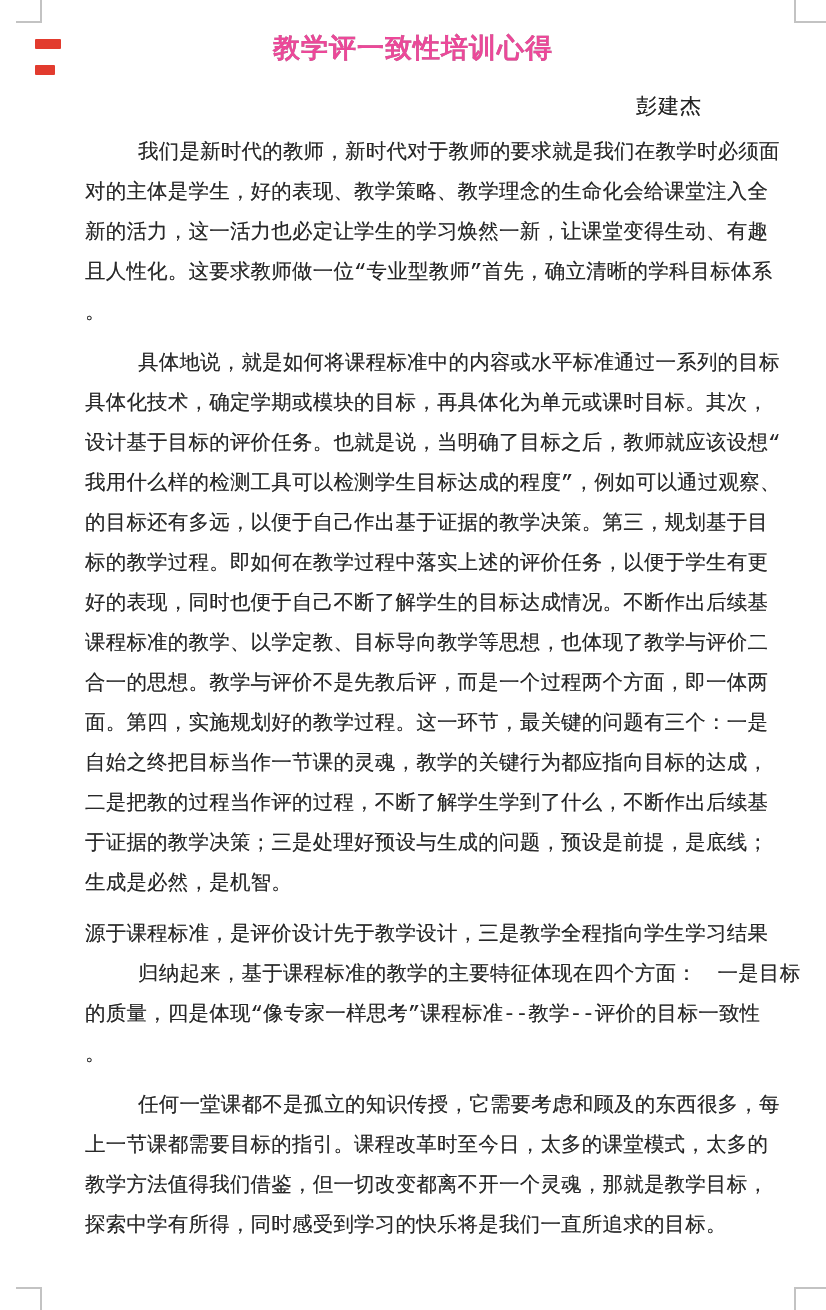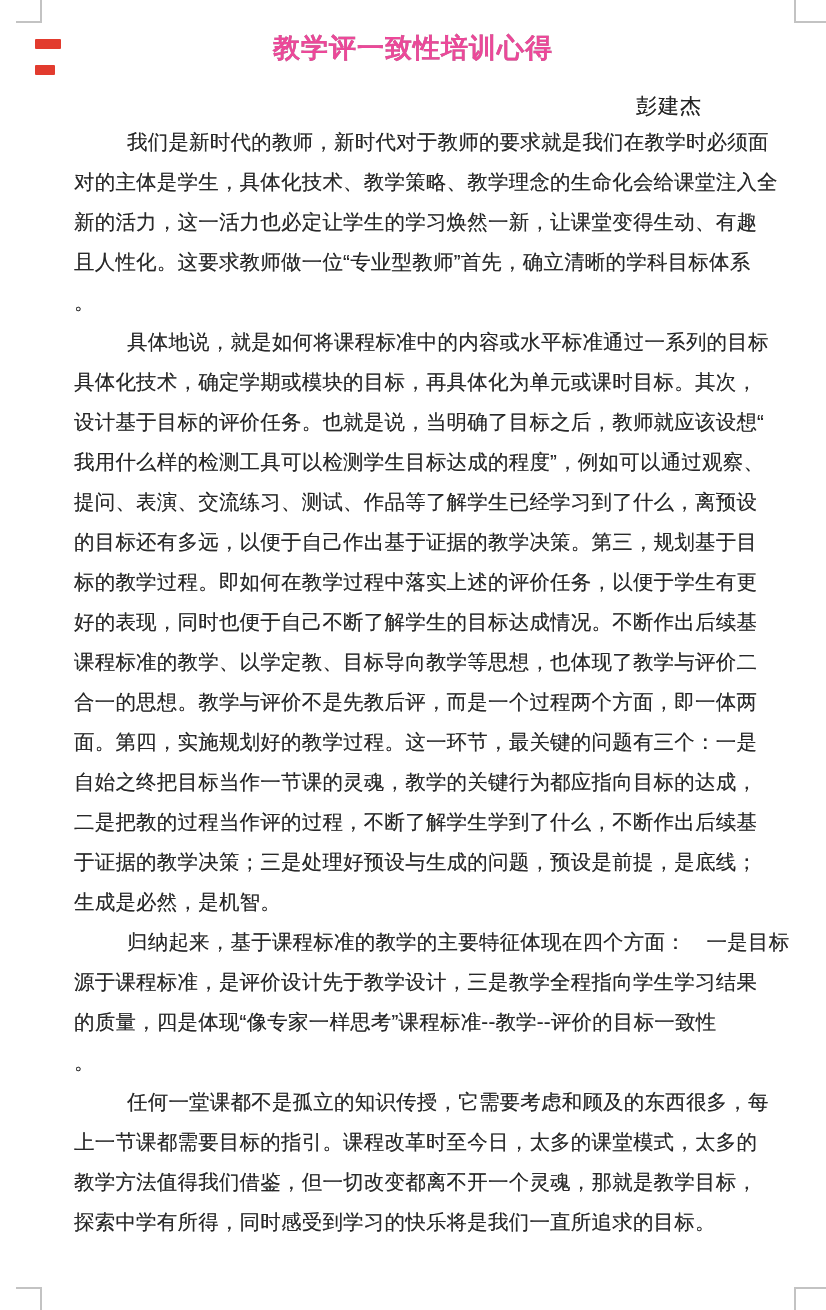--- a/index.html
+++ b/index.html
@@ -33,21 +33,21 @@
     position:absolute;top:92px;right:124px;
     font-size:21px;color:#242424;letter-spacing:1px;
     text-shadow:0 0 0.6px rgba(30,30,30,0.5);
   }
   
   .doc-body{
     position:absolute;top:122px;left:74px;width:690px;
     font-size:20.5px;color:#282828;
     text-shadow:0 0 0.6px rgba(40,40,40,0.55);
   }
-  .para{margin:0;padding:0;}
+  .para{margin:11px;padding:0;font-family:Liberation Mono, monospace;}
   .tline{
     height:40px;line-height:40px;
     white-space:nowrap;
     letter-spacing:0.2px;
   }
   .tline.indent{padding-left:53px;}
 </style>
 </head>
 <body>
 
@@ -61,45 +61,44 @@
   <div class="redmark redmark-1" style="background: rgb(226, 59, 46);"></div>
   <div class="redmark redmark-2" style="background: rgb(226, 59, 46);"></div>
 
   <h1 class="doc-title">教学评一致性培训心得</h1>
 
   <div class="doc-author">彭建杰</div>
 
   <div class="doc-body" id="doc-body">
       <div class="para">
         <div class="tline indent">我们是新时代的教师，新时代对于教师的要求就是我们在教学时必须面</div>
-        <div class="tline">对的主体是学生，具体化技术、教学策略、教学理念的生命化会给课堂注入全</div>
+        <div class="tline">对的主体是学生，好的表现、教学策略、教学理念的生命化会给课堂注入全</div>
         <div class="tline">新的活力，这一活力也必定让学生的学习焕然一新，让课堂变得生动、有趣</div>
         <div class="tline">且人性化。这要求教师做一位“专业型教师”首先，确立清晰的学科目标体系</div>
         <div class="tline">。</div>
       </div>
       <div class="para">
         <div class="tline indent">具体地说，就是如何将课程标准中的内容或水平标准通过一系列的目标</div>
         <div class="tline">具体化技术，确定学期或模块的目标，再具体化为单元或课时目标。其次，</div>
         <div class="tline">设计基于目标的评价任务。也就是说，当明确了目标之后，教师就应该设想“</div>
         <div class="tline">我用什么样的检测工具可以检测学生目标达成的程度”，例如可以通过观察、</div>
-        <div class="tline">提问、表演、交流练习、测试、作品等了解学生已经学习到了什么，离预设</div>
         <div class="tline">的目标还有多远，以便于自己作出基于证据的教学决策。第三，规划基于目</div>
         <div class="tline">标的教学过程。即如何在教学过程中落实上述的评价任务，以便于学生有更</div>
         <div class="tline">好的表现，同时也便于自己不断了解学生的目标达成情况。不断作出后续基</div>
         <div class="tline">课程标准的教学、以学定教、目标导向教学等思想，也体现了教学与评价二</div>
         <div class="tline">合一的思想。教学与评价不是先教后评，而是一个过程两个方面，即一体两</div>
         <div class="tline">面。第四，实施规划好的教学过程。这一环节，最关键的问题有三个：一是</div>
         <div class="tline">自始之终把目标当作一节课的灵魂，教学的关键行为都应指向目标的达成，</div>
         <div class="tline">二是把教的过程当作评的过程，不断了解学生学到了什么，不断作出后续基</div>
         <div class="tline">于证据的教学决策；三是处理好预设与生成的问题，预设是前提，是底线；</div>
         <div class="tline">生成是必然，是机智。</div>
       </div>
       <div class="para">
+        <div class="tline">源于课程标准，是评价设计先于教学设计，三是教学全程指向学生学习结果</div>
         <div class="tline indent">归纳起来，基于课程标准的教学的主要特征体现在四个方面：　一是目标</div>
-        <div class="tline">源于课程标准，是评价设计先于教学设计，三是教学全程指向学生学习结果</div>
         <div class="tline">的质量，四是体现“像专家一样思考”课程标准--教学--评价的目标一致性</div>
         <div class="tline">。</div>
       </div>
       <div class="para">
         <div class="tline indent">任何一堂课都不是孤立的知识传授，它需要考虑和顾及的东西很多，每</div>
         <div class="tline">上一节课都需要目标的指引。课程改革时至今日，太多的课堂模式，太多的</div>
         <div class="tline">教学方法值得我们借鉴，但一切改变都离不开一个灵魂，那就是教学目标，</div>
         <div class="tline">探索中学有所得，同时感受到学习的快乐将是我们一直所追求的目标。</div>
       </div>
     </div>

